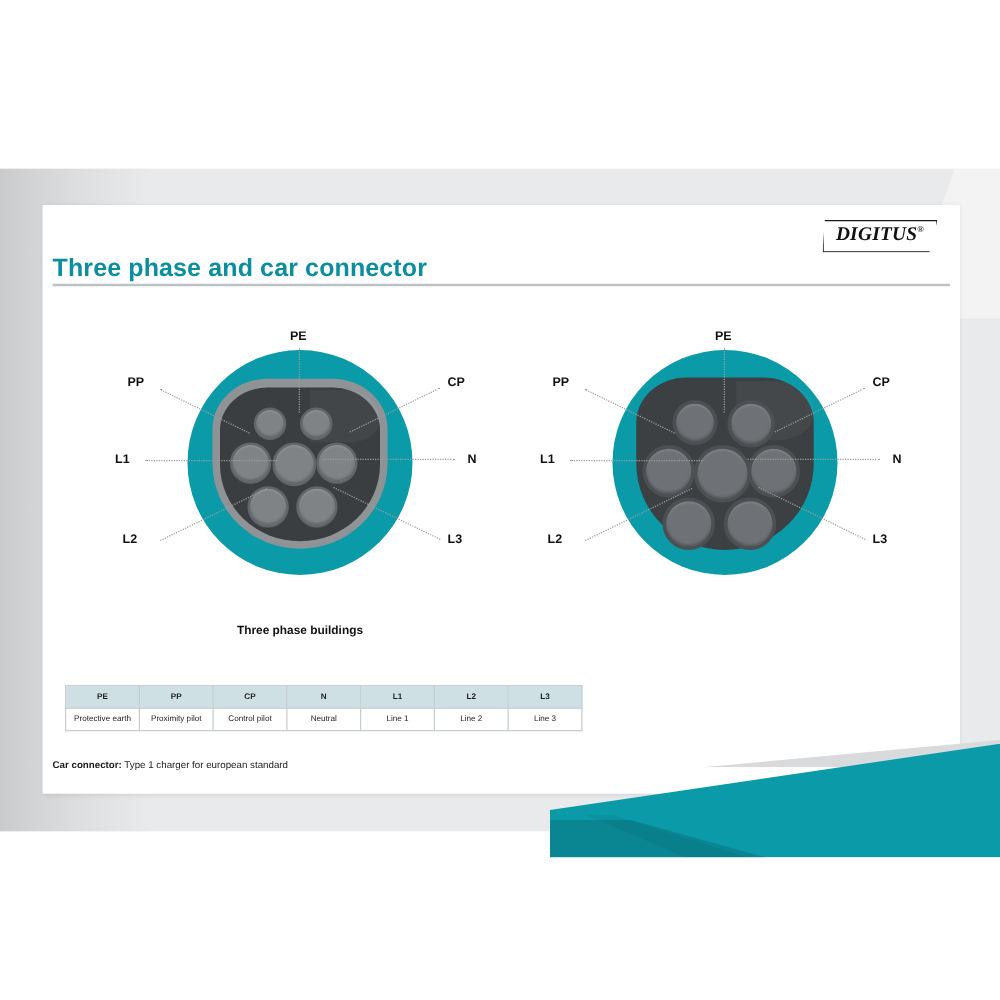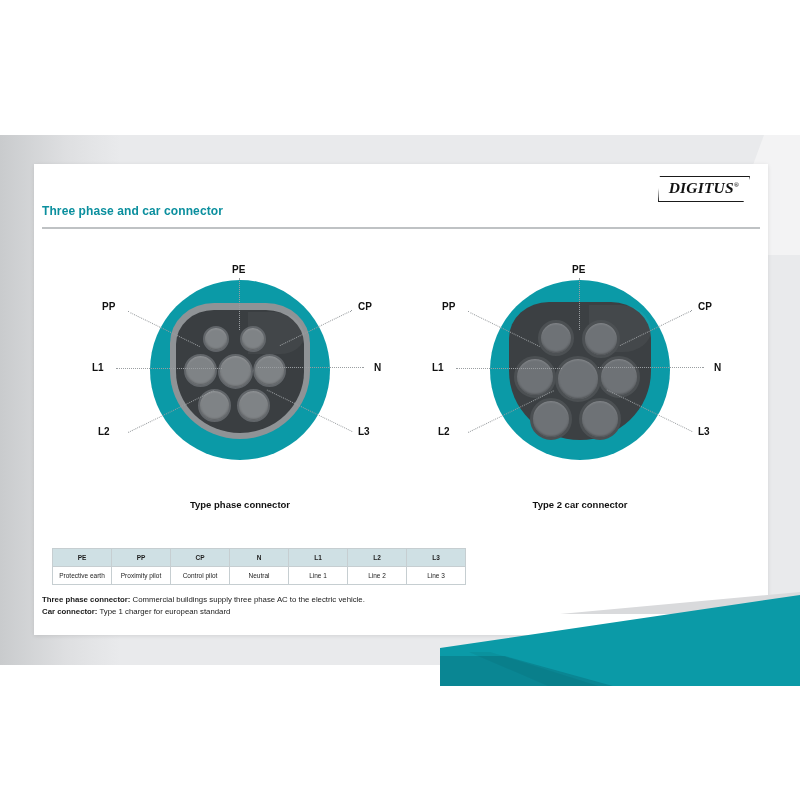--- a/index.html
+++ b/index.html
@@ -101,21 +101,21 @@
     font-size: 7px;
     vertical-align: super;
     font-weight: 700;
   }
 
   
   .card-title {
     position: absolute;
     left: 8px;
     top: 40px;
-    font-size: 12px;
+    font-size: 20px;
     font-weight: 700;
     color: #0b8f9e;
     letter-spacing: 0.1px;
   }
   .title-rule {
     position: absolute;
     left: 8px;
     top: 63px;
     width: 718px;
     height: 2px;
@@ -348,21 +348,21 @@
       <div class="leader" style="left:262px;top:176px;width:95px;transform:rotate(206deg);"></div>
 
       <div class="pin-label" style="left:142px;top:8px;">PE</div>
       <div class="pin-label" style="left:12px;top:45px;">PP</div>
       <div class="pin-label" style="left:268px;top:45px;">CP</div>
       <div class="pin-label" style="left:2px;top:106px;">L1</div>
       <div class="pin-label" style="left:284px;top:106px;">N</div>
       <div class="pin-label" style="left:8px;top:170px;">L2</div>
       <div class="pin-label" style="left:268px;top:170px;">L3</div>
 
-      <div class="conn-caption">Type phase connector</div>
+      <div class="conn-caption">Three phase buildings</div>
     </div>
 
     <div class="diagram right">
       <div class="teal-disc"></div>
       <div class="dark-body rhs">
         <div class="body-sheen"></div>
       </div>
 
       <div class="pin male" style="left:108px;top:64px;width:30px;height:30px;"></div>
       <div class="pin male" style="left:152px;top:64px;width:32px;height:32px;"></div>
@@ -381,21 +381,20 @@
       <div class="leader" style="left:262px;top:176px;width:95px;transform:rotate(206deg);"></div>
 
       <div class="pin-label" style="left:142px;top:8px;">PE</div>
       <div class="pin-label" style="left:12px;top:45px;">PP</div>
       <div class="pin-label" style="left:268px;top:45px;">CP</div>
       <div class="pin-label" style="left:2px;top:106px;">L1</div>
       <div class="pin-label" style="left:284px;top:106px;">N</div>
       <div class="pin-label" style="left:8px;top:170px;">L2</div>
       <div class="pin-label" style="left:268px;top:170px;">L3</div>
 
-      <div class="conn-caption">Type 2 car connector</div>
     </div>
 
     <table class="legend-table">
       <thead>
         <tr>
           <th>PE</th>
           <th>PP</th>
           <th>CP</th>
           <th>N</th>
           <th>L1</th>
@@ -409,21 +408,20 @@
           <td>Proximity pilot</td>
           <td>Control pilot</td>
           <td>Neutral</td>
           <td>Line 1</td>
           <td>Line 2</td>
           <td>Line 3</td>
         </tr>
       </tbody>
     </table>
 
-    <div class="footnote n1"><b>Three phase connector:</b><span> Commercial buildings supply three phase AC to the electric vehicle.</span></div>
     <div class="footnote n2"><b>Car connector:</b><span> Type 1 charger for european standard</span></div>
 
   </div>
 
   <div class="teal-corner-band"></div>
   <div class="teal-corner">
     <div class="slab"></div>
     <div class="dark-streak"></div>
     <div class="dark-streak2"></div>
   </div>

